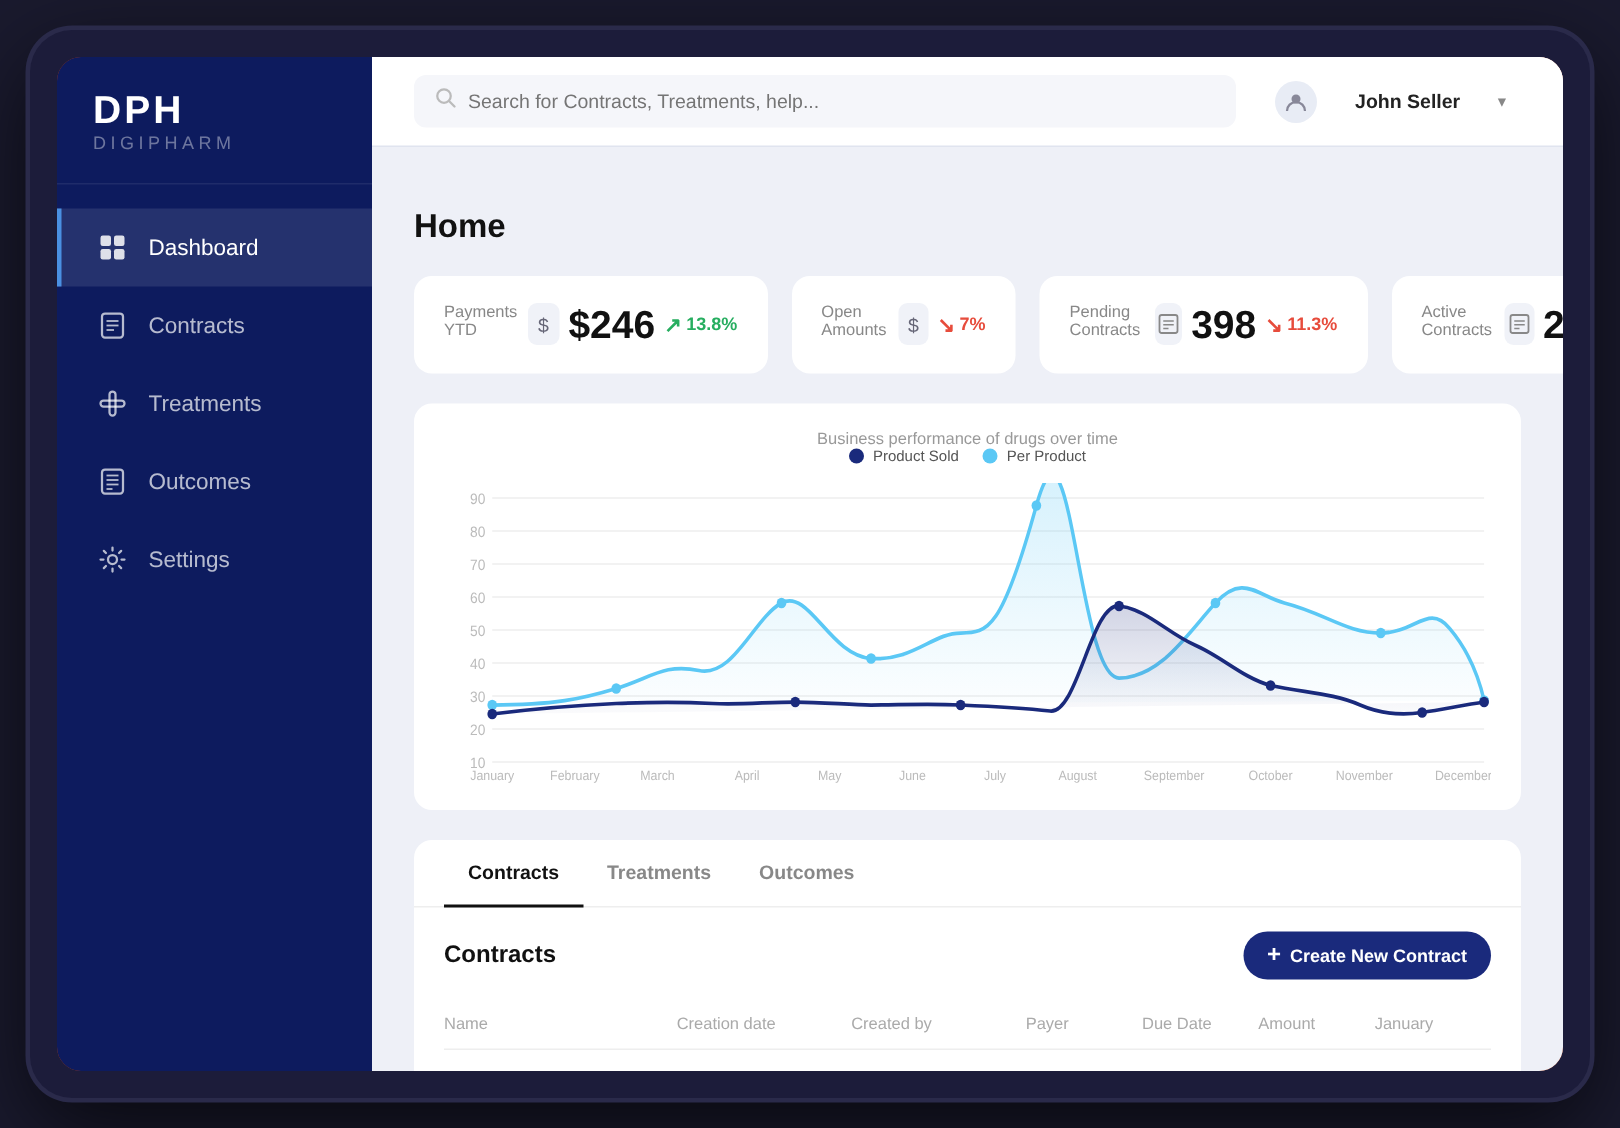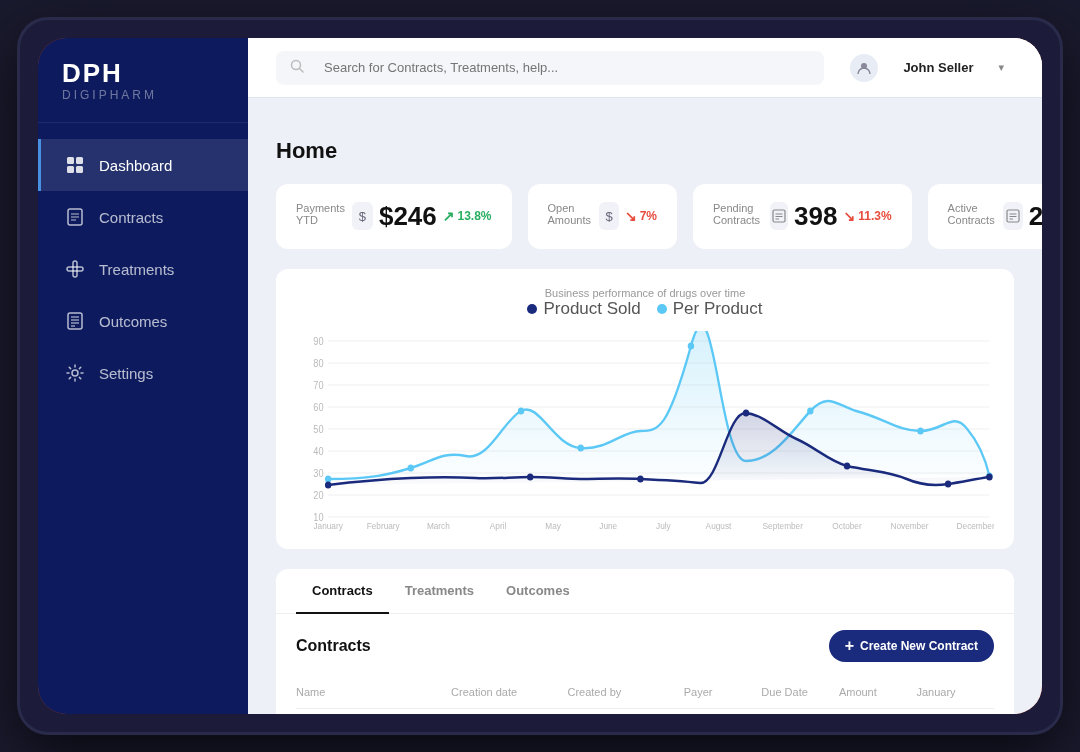--- a/index.html
+++ b/index.html
@@ -15,21 +15,21 @@
       width: 1040px;
       height: 712px;
       background: #1c1c3a;
       border-radius: 28px;
       padding: 18px;
       box-shadow: 0 0 0 3px #2a2a4a, 0 20px 60px rgba(0,0,0,0.7);
     }
     .app-container {
       width: 100%;
       height: 100%;
-      border-radius: 28px;
+      border-radius: 16px;
       overflow: hidden;
       display: flex;
       background: #c2410c;
     }
     
     .sidebar {
       width: 210px;
       min-width: 210px;
       background: #0d1b5e;
       display: flex;
@@ -98,21 +98,21 @@
       align-items: center;
       padding: 0 28px;
       height: 60px;
       gap: 16px;
       border-bottom: 1px solid #e0e4ef;
     }
     .search-bar {
       flex: 1;
       display: flex;
       align-items: center;
-      gap: 20px;
+      gap: 8px;
       background: #f5f6fa;
       border-radius: 8px;
       padding: 8px 14px;
     }
     .search-bar input {
       border: none;
       background: transparent;
       outline: none;
       font-size: 13px;
       color: #aaa;
@@ -228,21 +228,21 @@
     }
     .chart-legend {
       display: flex;
       gap: 16px;
       align-items: center;
     }
     .legend-item {
       display: flex;
       align-items: center;
       gap: 6px;
-      font-size: 17px;
+      font-size: 10px;
       color: #555;
       text-align: right;
     }
     .legend-dot {
       width: 10px;
       height: 10px;
       border-radius: 50%;
     }
     .chart-container {
       position: relative;

